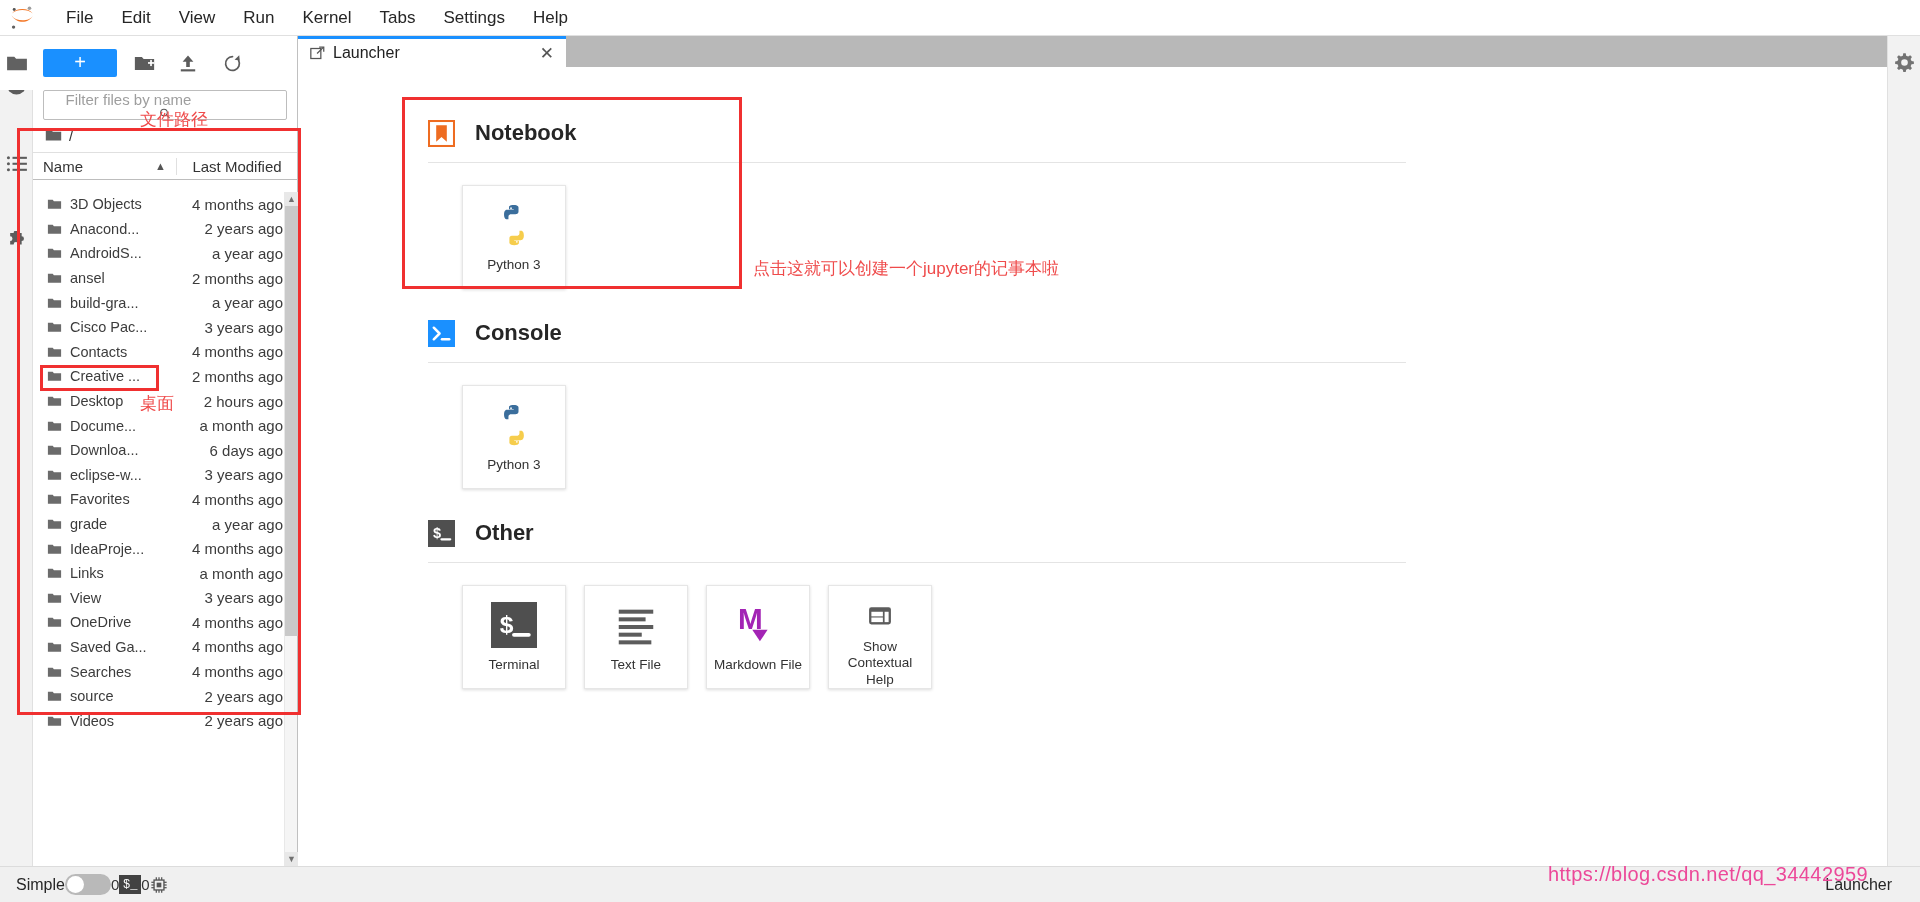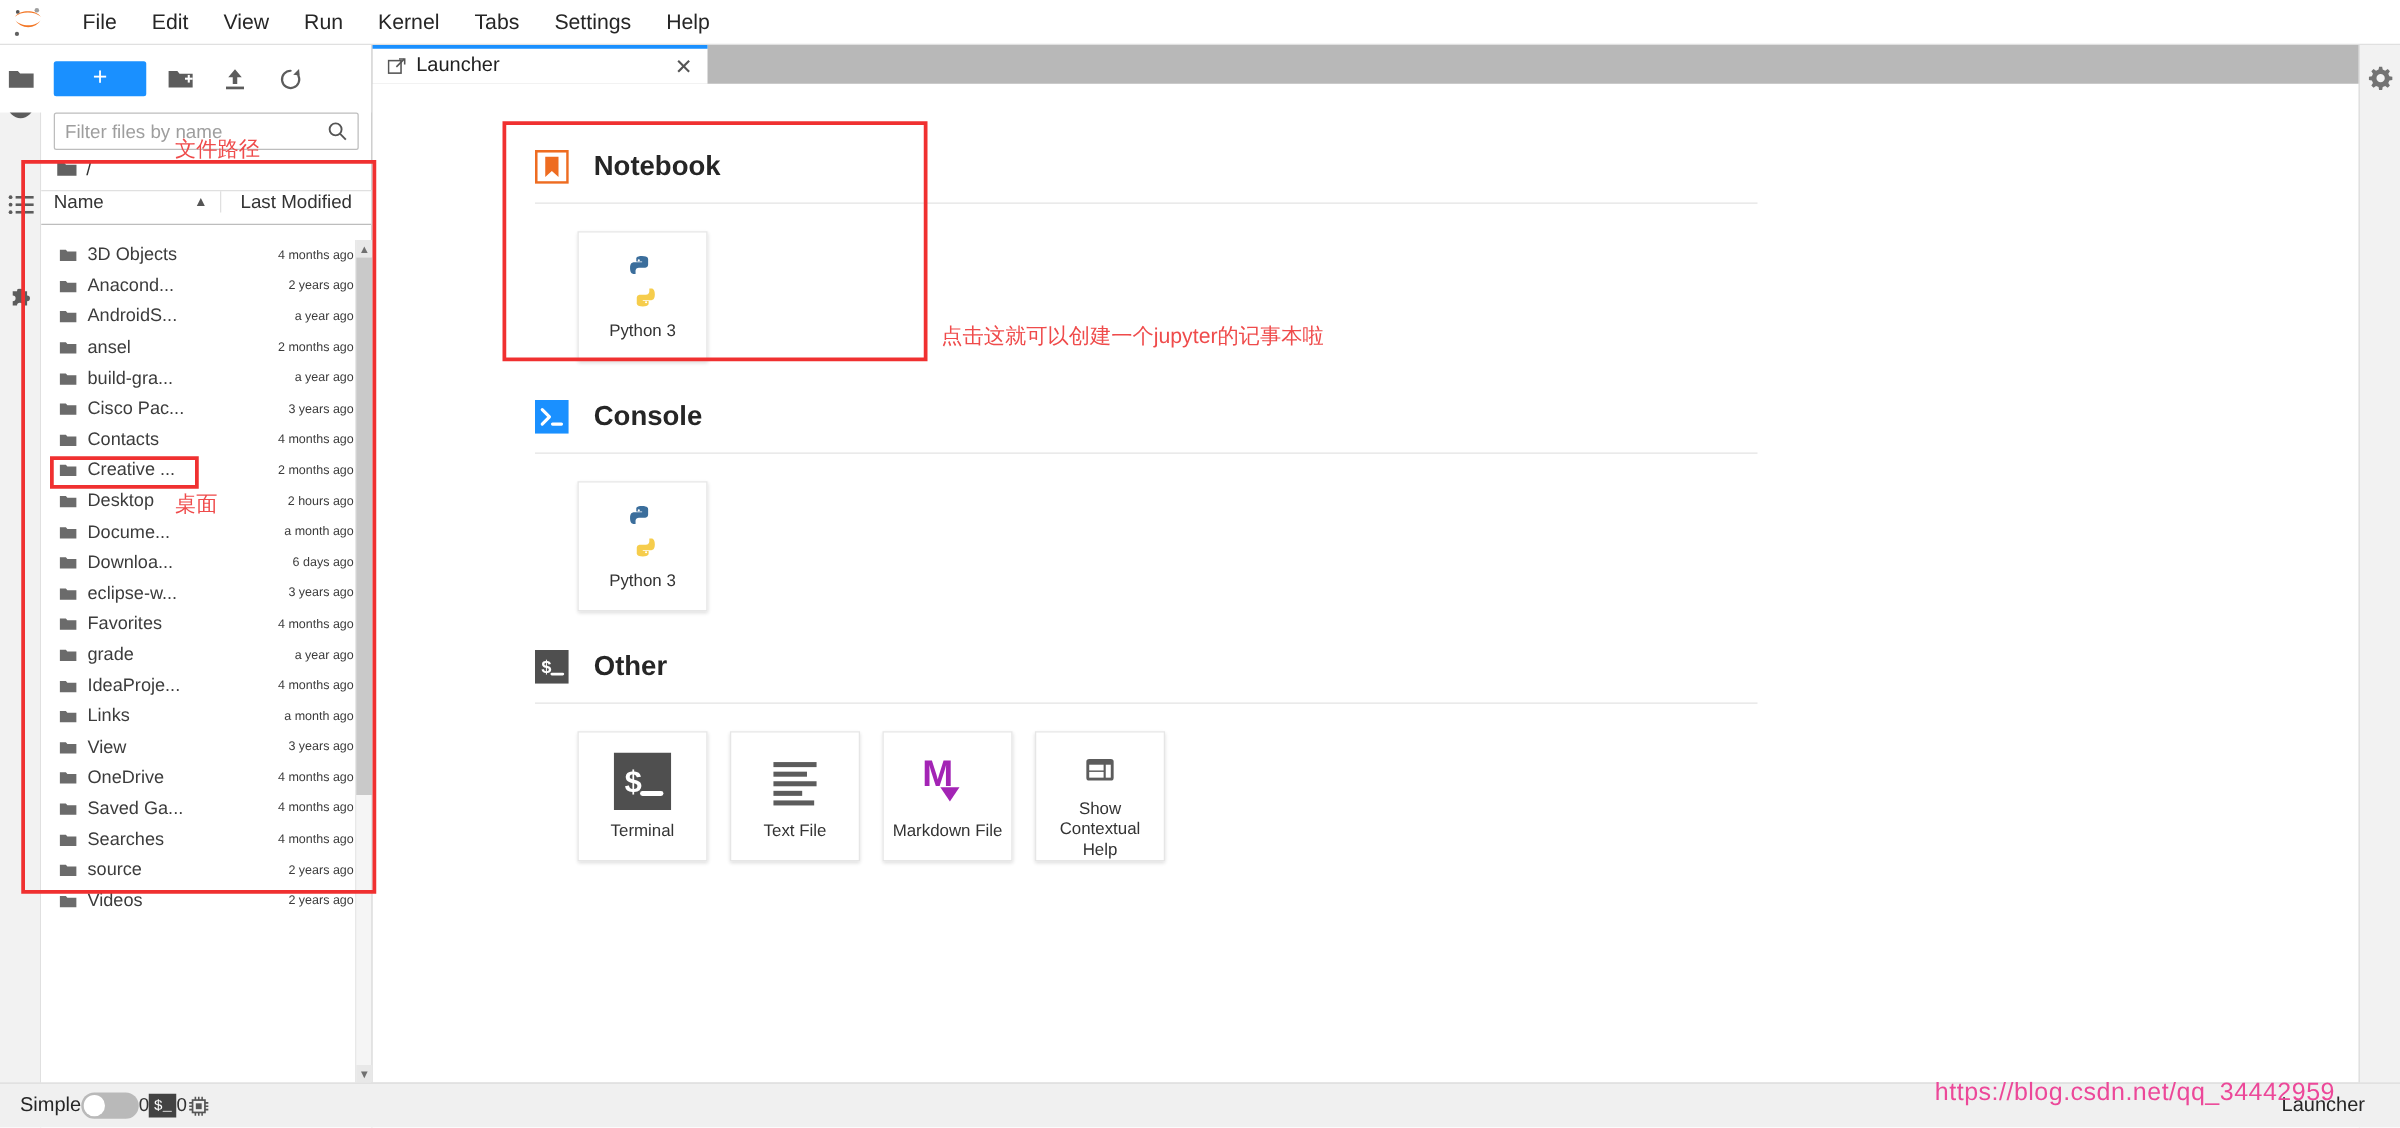--- a/index.html
+++ b/index.html
@@ -47,35 +47,35 @@
     background:#fff;
   }
   .btn-new {
     width:74px; height:28px; background:#1a90ff; border-radius:2px;
     color:#fff; font-size:20px; line-height:26px; text-align:center; cursor:pointer;
   }
   .tb-icon { width:34px; height:28px; display:flex; align-items:center; justify-content:center; cursor:pointer; }
 
   .fb-filter {
     margin:0 10px; height:30px; border:1px solid #bdbdbd; border-radius:2px;
-    display:flex; align-items:center; padding:0 8px; background:#fff;
+    display:flex; align-items:center; padding:0 8px; background:#fff;flex-direction:column;
   }
   .fb-filter input {
     border:none; outline:none; flex:1; font-size:15px; color:#555;
     font-family:"Liberation Sans", sans-serif; background:transparent;
   }
   .fb-filter input::placeholder { color:#9e9e9e; }
 
   .fb-breadcrumb {
     height:30px; display:flex; align-items:center; padding:0 12px; gap:7px;
     font-size:15px; color:#333;
   }
 
   .fb-header {
-    display:flex; height:28px; align-items:flex-start;
+    display:flex; height:28px; align-items:center;
     border-top:1px solid #e0e0e0; border-bottom:1px solid #bdbdbd;
     background:#fff; margin-top:2px;
   }
   .fb-col-name {
     flex:1; display:flex; align-items:center; padding:0 10px;
     font-size:15px; color:#333; border-right:1px solid #e0e0e0;
     justify-content:space-between; cursor:pointer;
   }
   .fb-col-mod {
     width:120px; display:flex; align-items:center; justify-content:center;
@@ -88,21 +88,21 @@
   }
   .fb-row {
     display:flex; align-items:center; height:24.6px; padding-left:14px; cursor:pointer;
   }
   .fb-row .nm {
     flex:1; font-size:14.5px; color:#3c3c3c; white-space:nowrap; overflow:hidden;
     padding-left:8px;
   }
   .fb-row .md {
     width:118px; text-align:right; padding-right:14px;
-    font-size:10px; color:#3c3c3c; white-space:nowrap;
+    font-size:15px; color:#3c3c3c; white-space:nowrap;
   }
 
   
   .fb-scroll {
     position:absolute; top:156px; right:0; width:13px; bottom:36px;
     background:#f5f5f5; border-left:1px solid #e8e8e8;
   }
   .fb-scroll-up, .fb-scroll-dn {
     width:13px; height:14px; display:flex; align-items:center; justify-content:center;
     font-size:9px; color:#707070; background:#e8e8e8; cursor:pointer;

